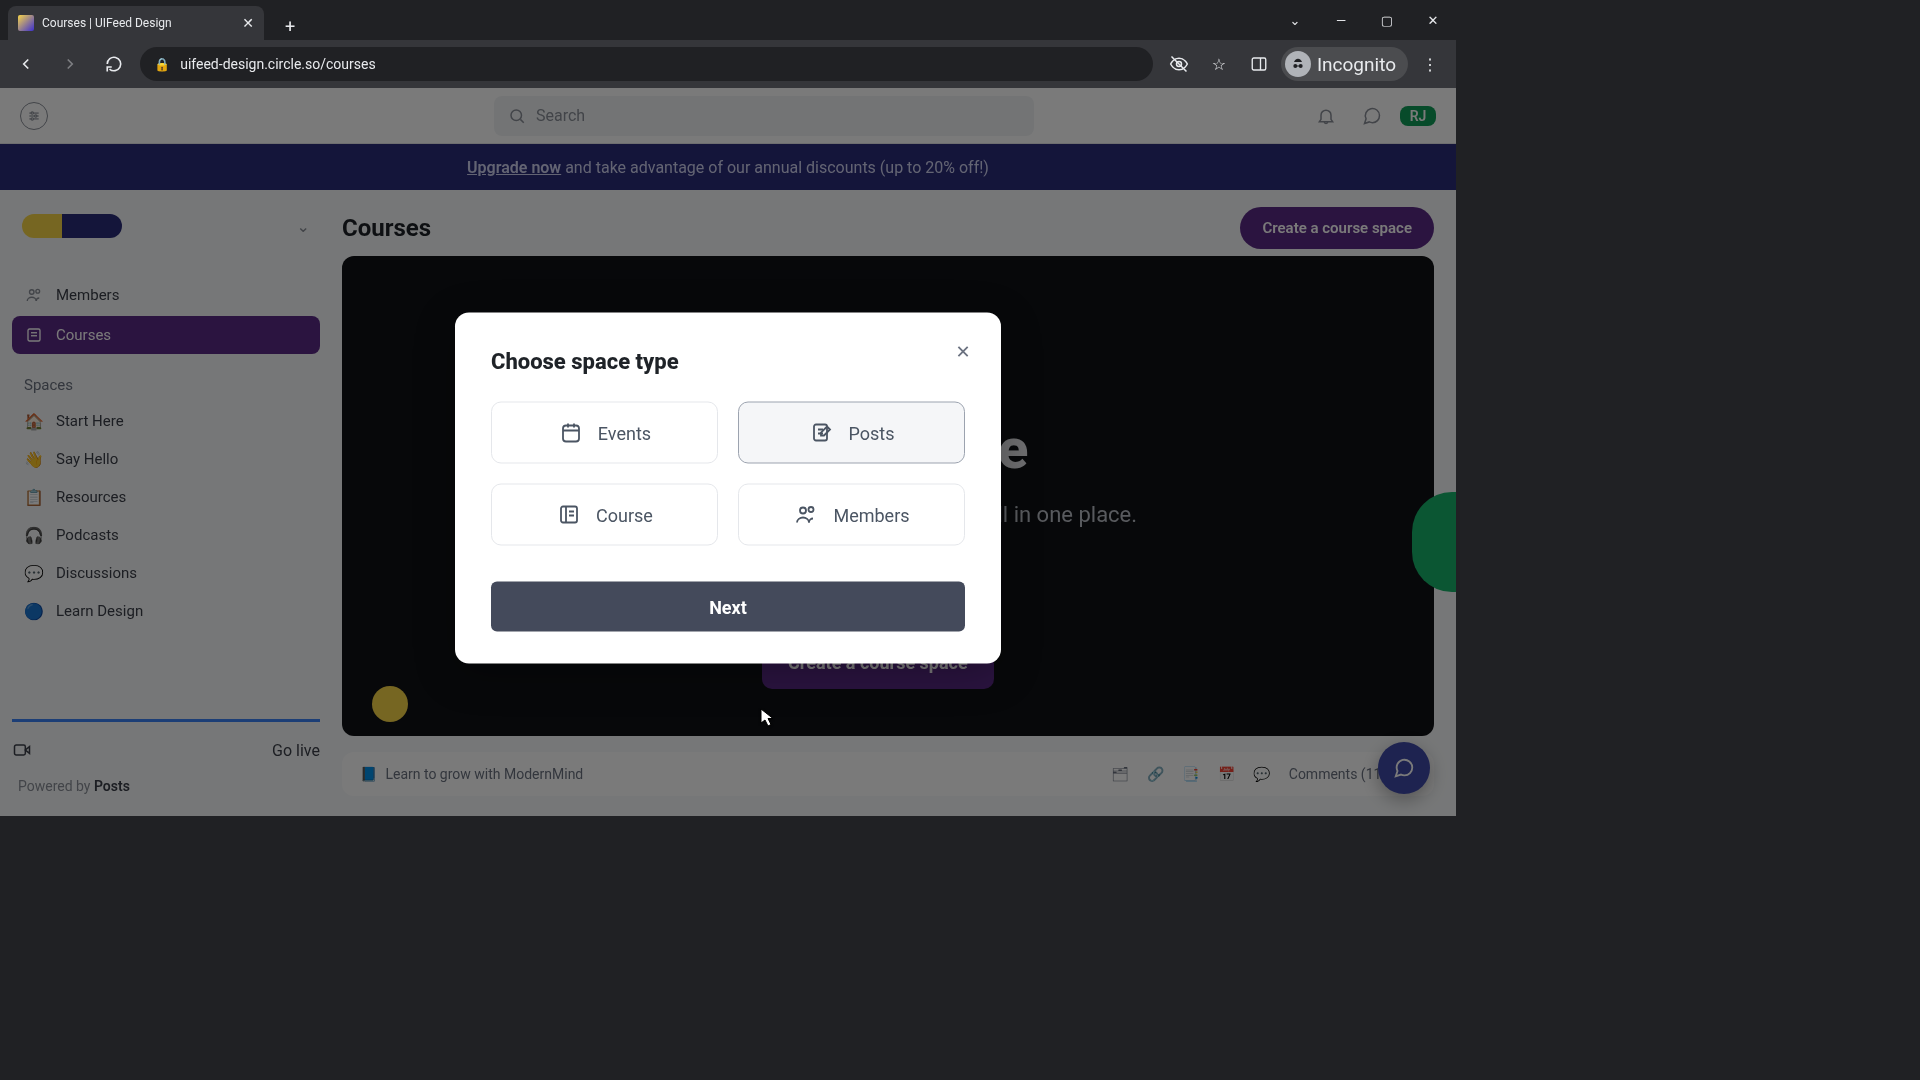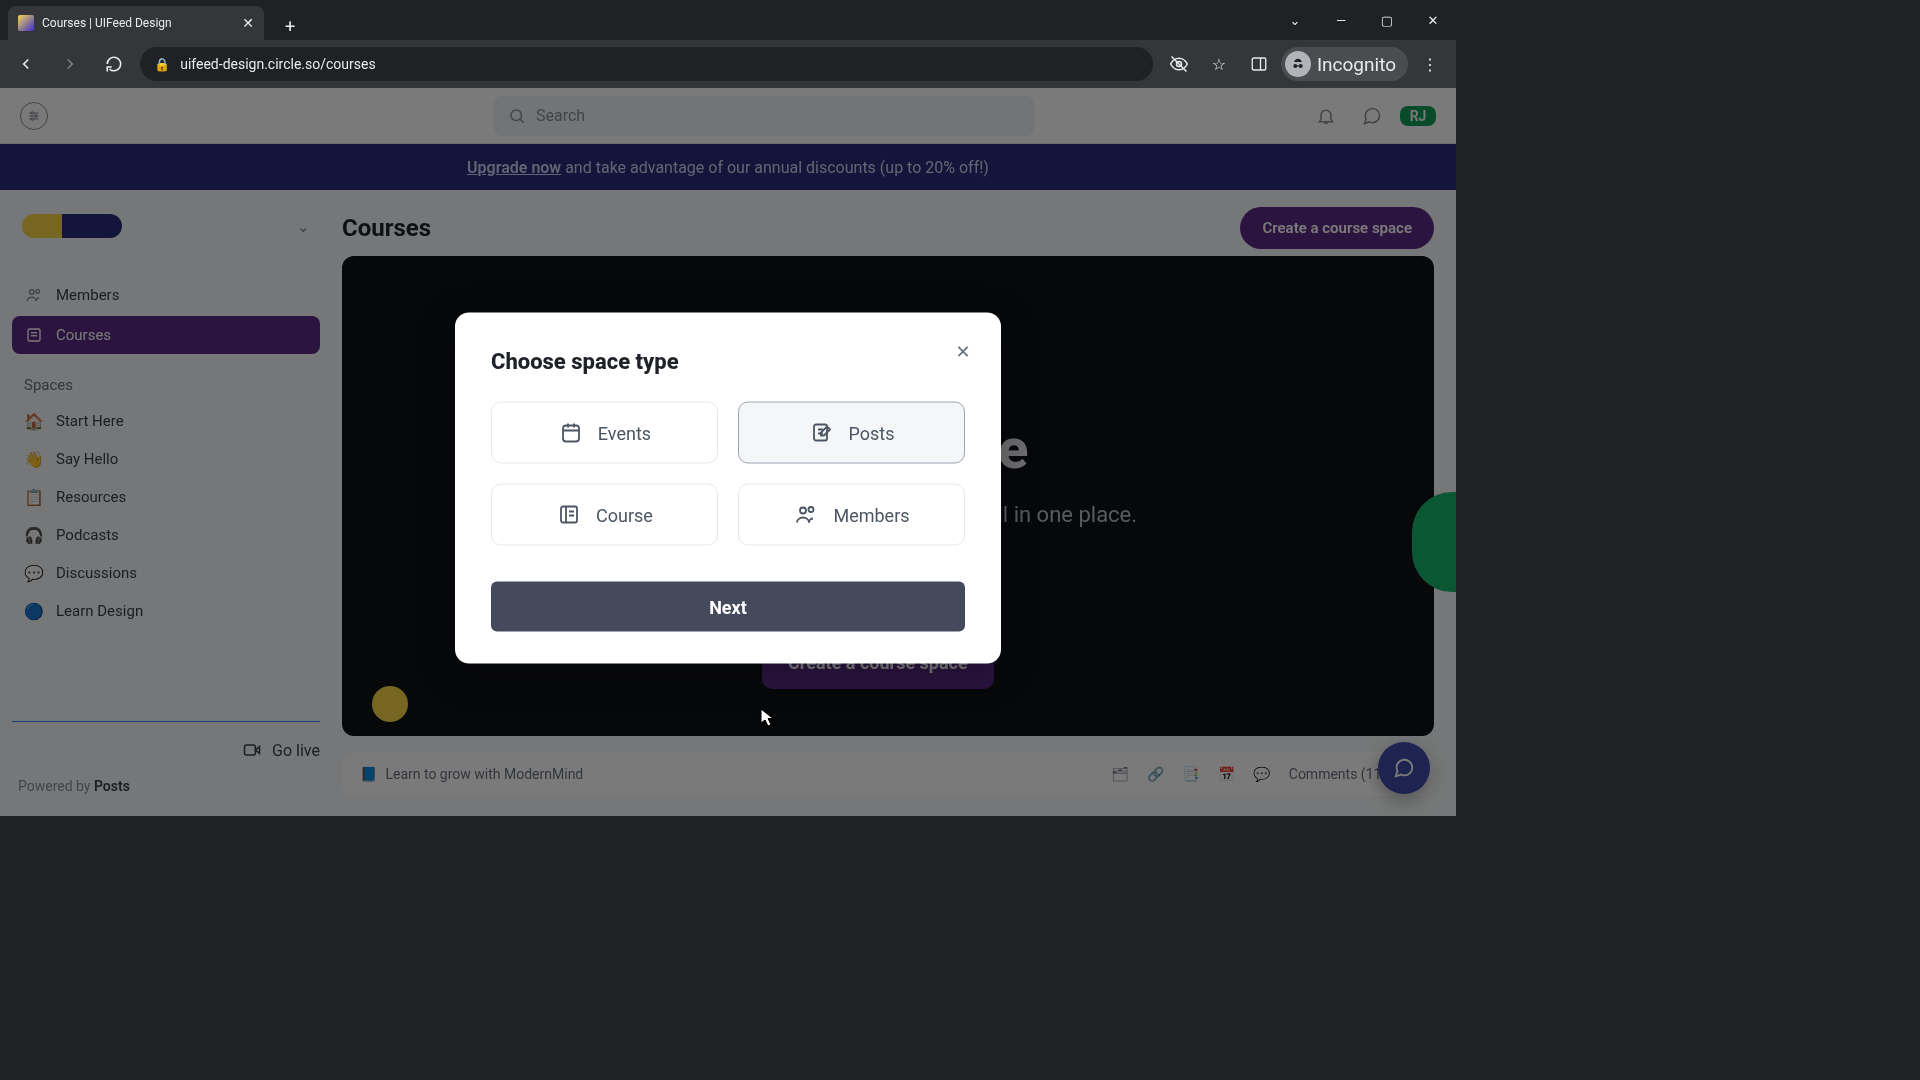--- a/index.html
+++ b/index.html
@@ -47,21 +47,21 @@
 .brand-logo { width: 100px; height: 24px; border-radius: 12px; background: linear-gradient(90deg,#f7d548 40%,#2a2c7a 40%); }
 .brand-row .chev { margin-left: auto; color: #8a8f98; }
 .nav-list { margin-top: 28px; display: flex; flex-direction: column; gap: 2px; }
 .nav-item { height: 38px; display: flex; align-items: center; padding: 0 12px; gap: 12px; border-radius: 8px; color: #3b3f49; font-size: 15px; }
 .nav-item .ico { width: 20px; height: 20px; color: #8a8f98; display:flex; align-items:center; justify-content:center;}
 .nav-item.active { background: #5b2a86; color: #fff; }
 .nav-item.active .ico { color: #fff; }
 .section-label { margin: 22px 12px 8px; color: #6b7280; font-size: 15px; }
 .space-item { height: 38px; display: flex; align-items: center; padding: 0 12px; gap: 12px; color: #3b3f49; font-size: 15px; border-radius: 8px; }
 .space-item .emoji { width: 20px; font-size: 16px; }
-.golive { margin-top: auto; border-top: 1px solid #3b82f6; padding: 18px 0 12px; display: flex; align-items: center; justify-content: flex-end; gap: 10px; color: #3b3f49; font-size: 16px; }
+.golive { margin-top: auto; border-top: 3px solid #3b82f6; padding: 18px 0 12px; display: flex; align-items: center; justify-content: space-between; gap: 10px; color: #3b3f49; font-size: 16px; }
 .powered { padding: 6px 6px 12px; font-size: 14px; color: #8a8f98; }
 .powered b { color: #3b3f49; font-weight: 600; }
 
 .content { flex: 1; padding: 10px 22px 0 12px; overflow: hidden; }
 .page-head { display: flex; align-items: center; height: 56px; }
 .page-title { font-size: 24px; font-weight: 700; color: #1f2328; }
 .create-btn { margin-left: auto; background: #5b2a86; color: #fff; border: none; border-radius: 24px; padding: 12px 22px; font-size: 15px; font-weight: 600; }
 
 .hero { background: #0f1115; border-radius: 12px; height: 480px; position: relative; color: #fff; padding: 60px 70px; overflow: hidden; }
 .hero-dot { position: absolute; width: 36px; height: 36px; border-radius: 50%; background: #f7d548; left: 30px; bottom: 14px; }

